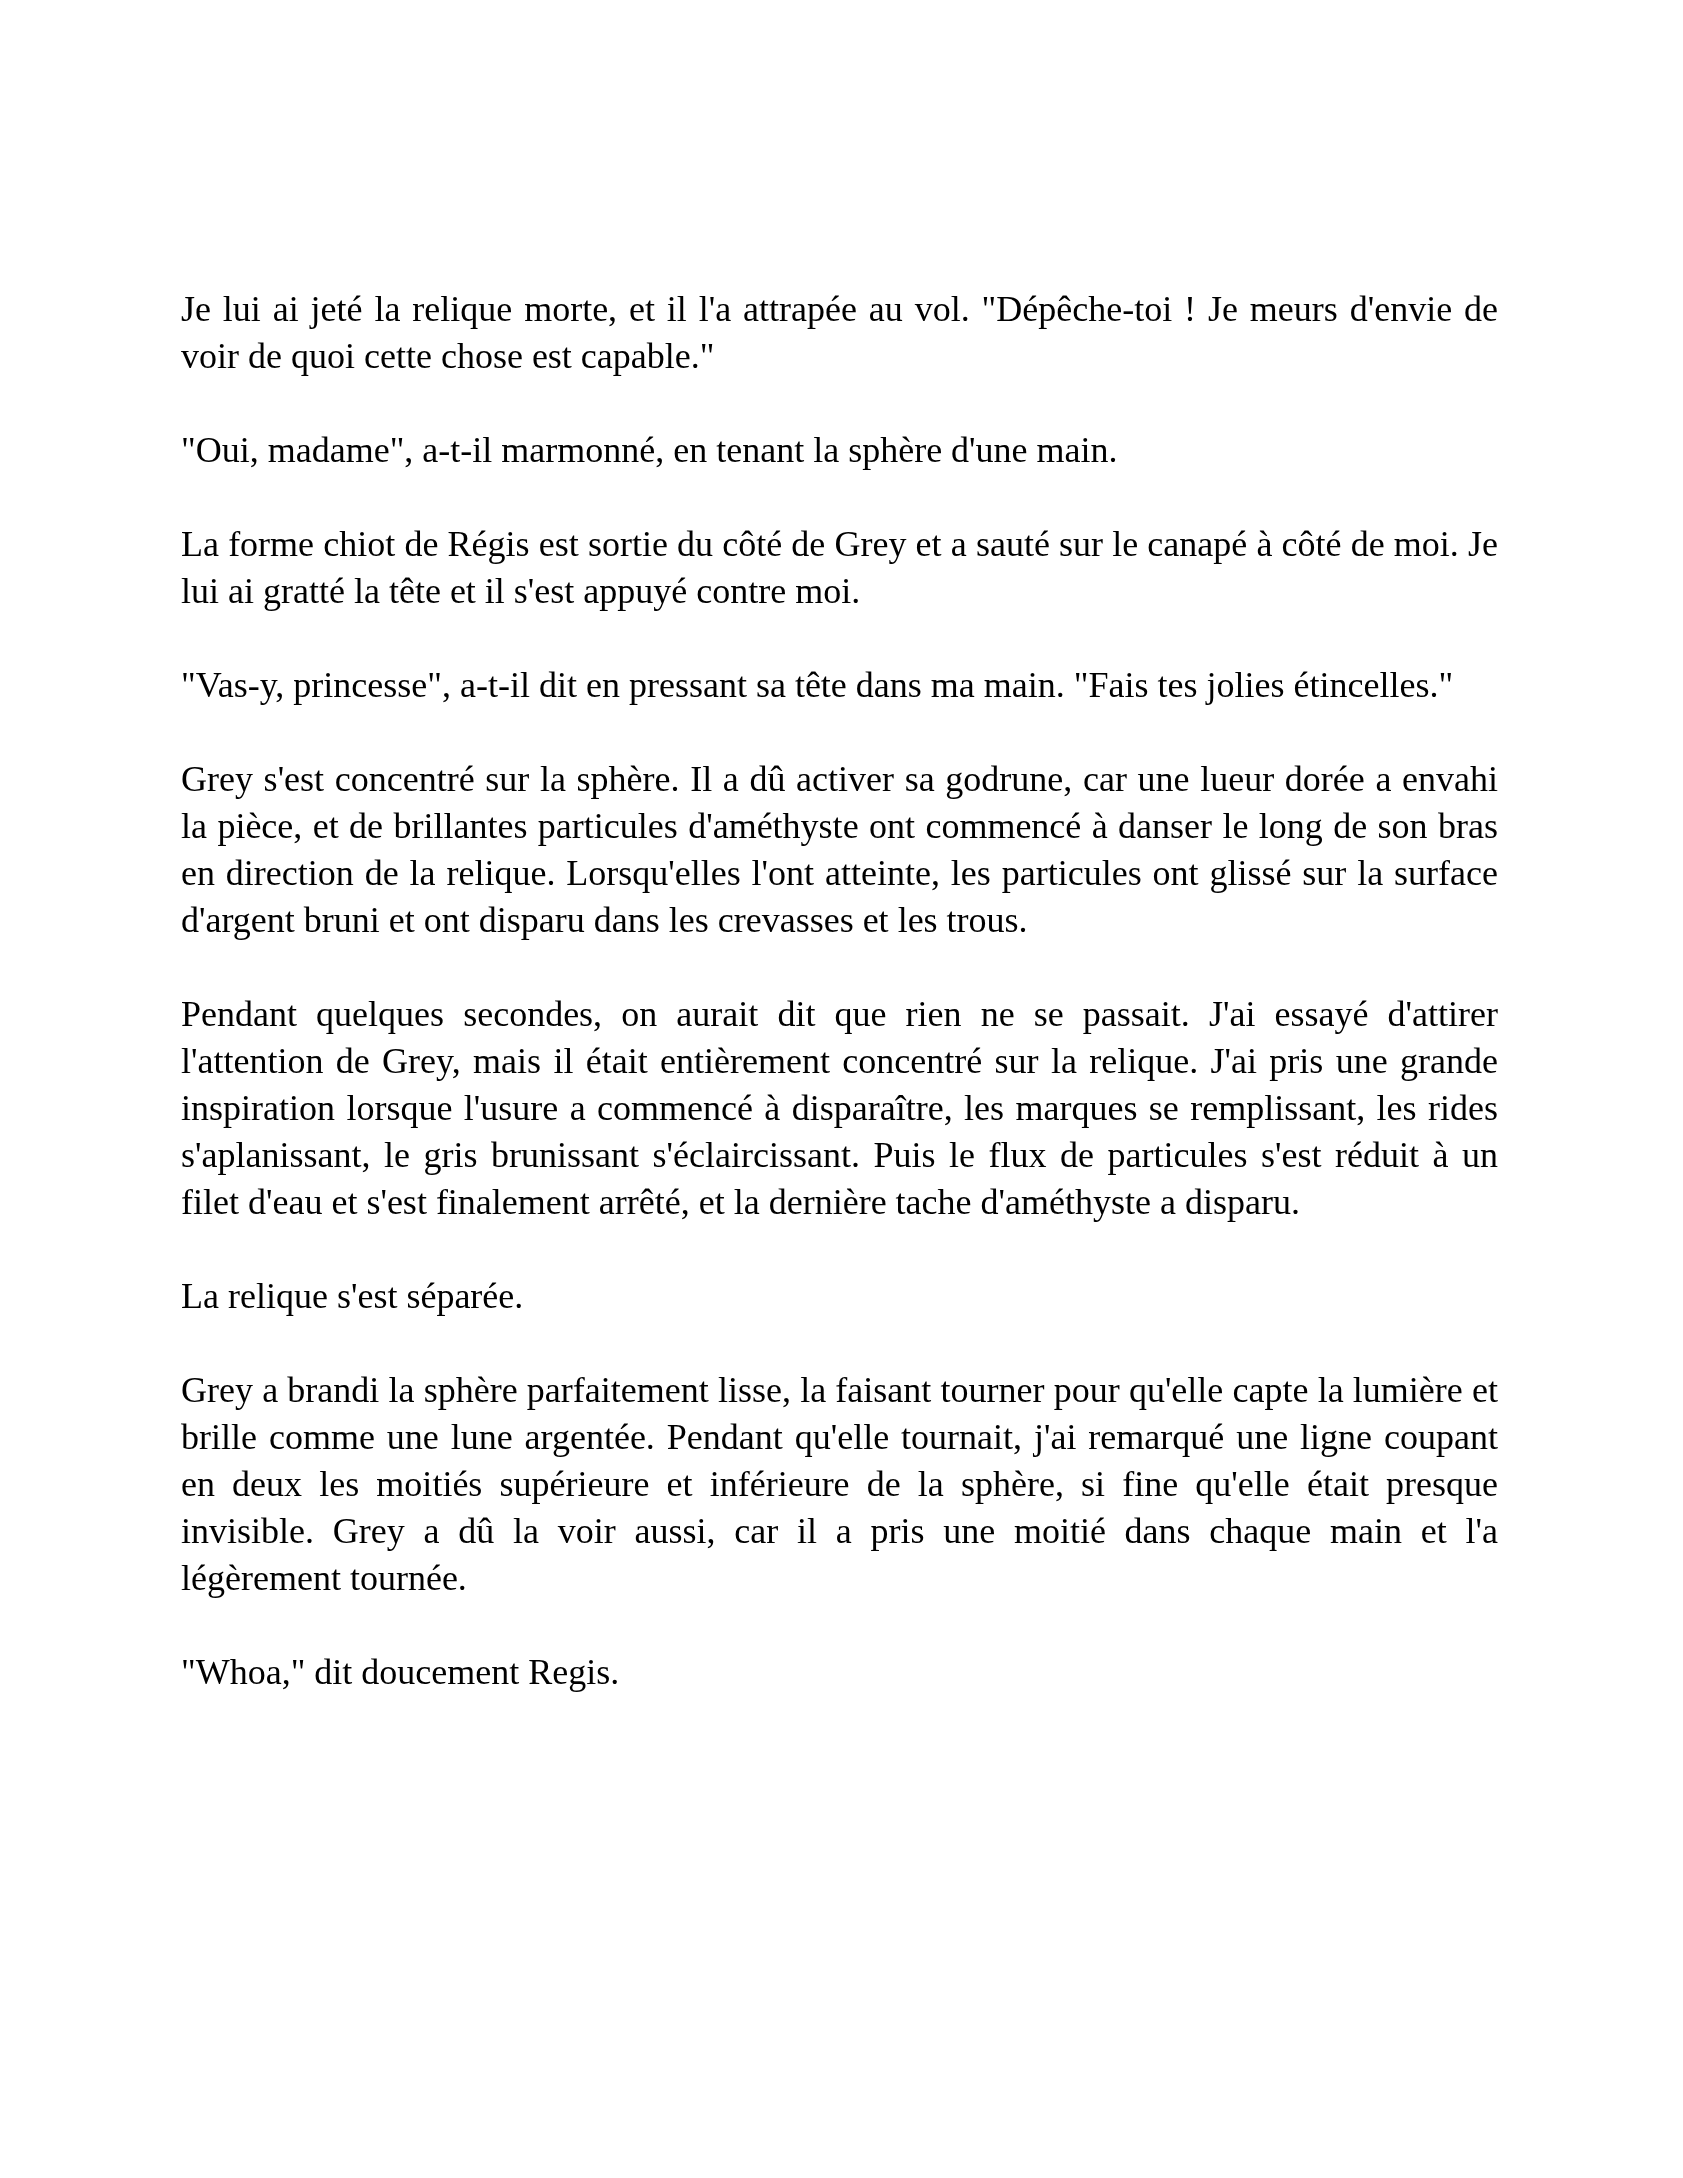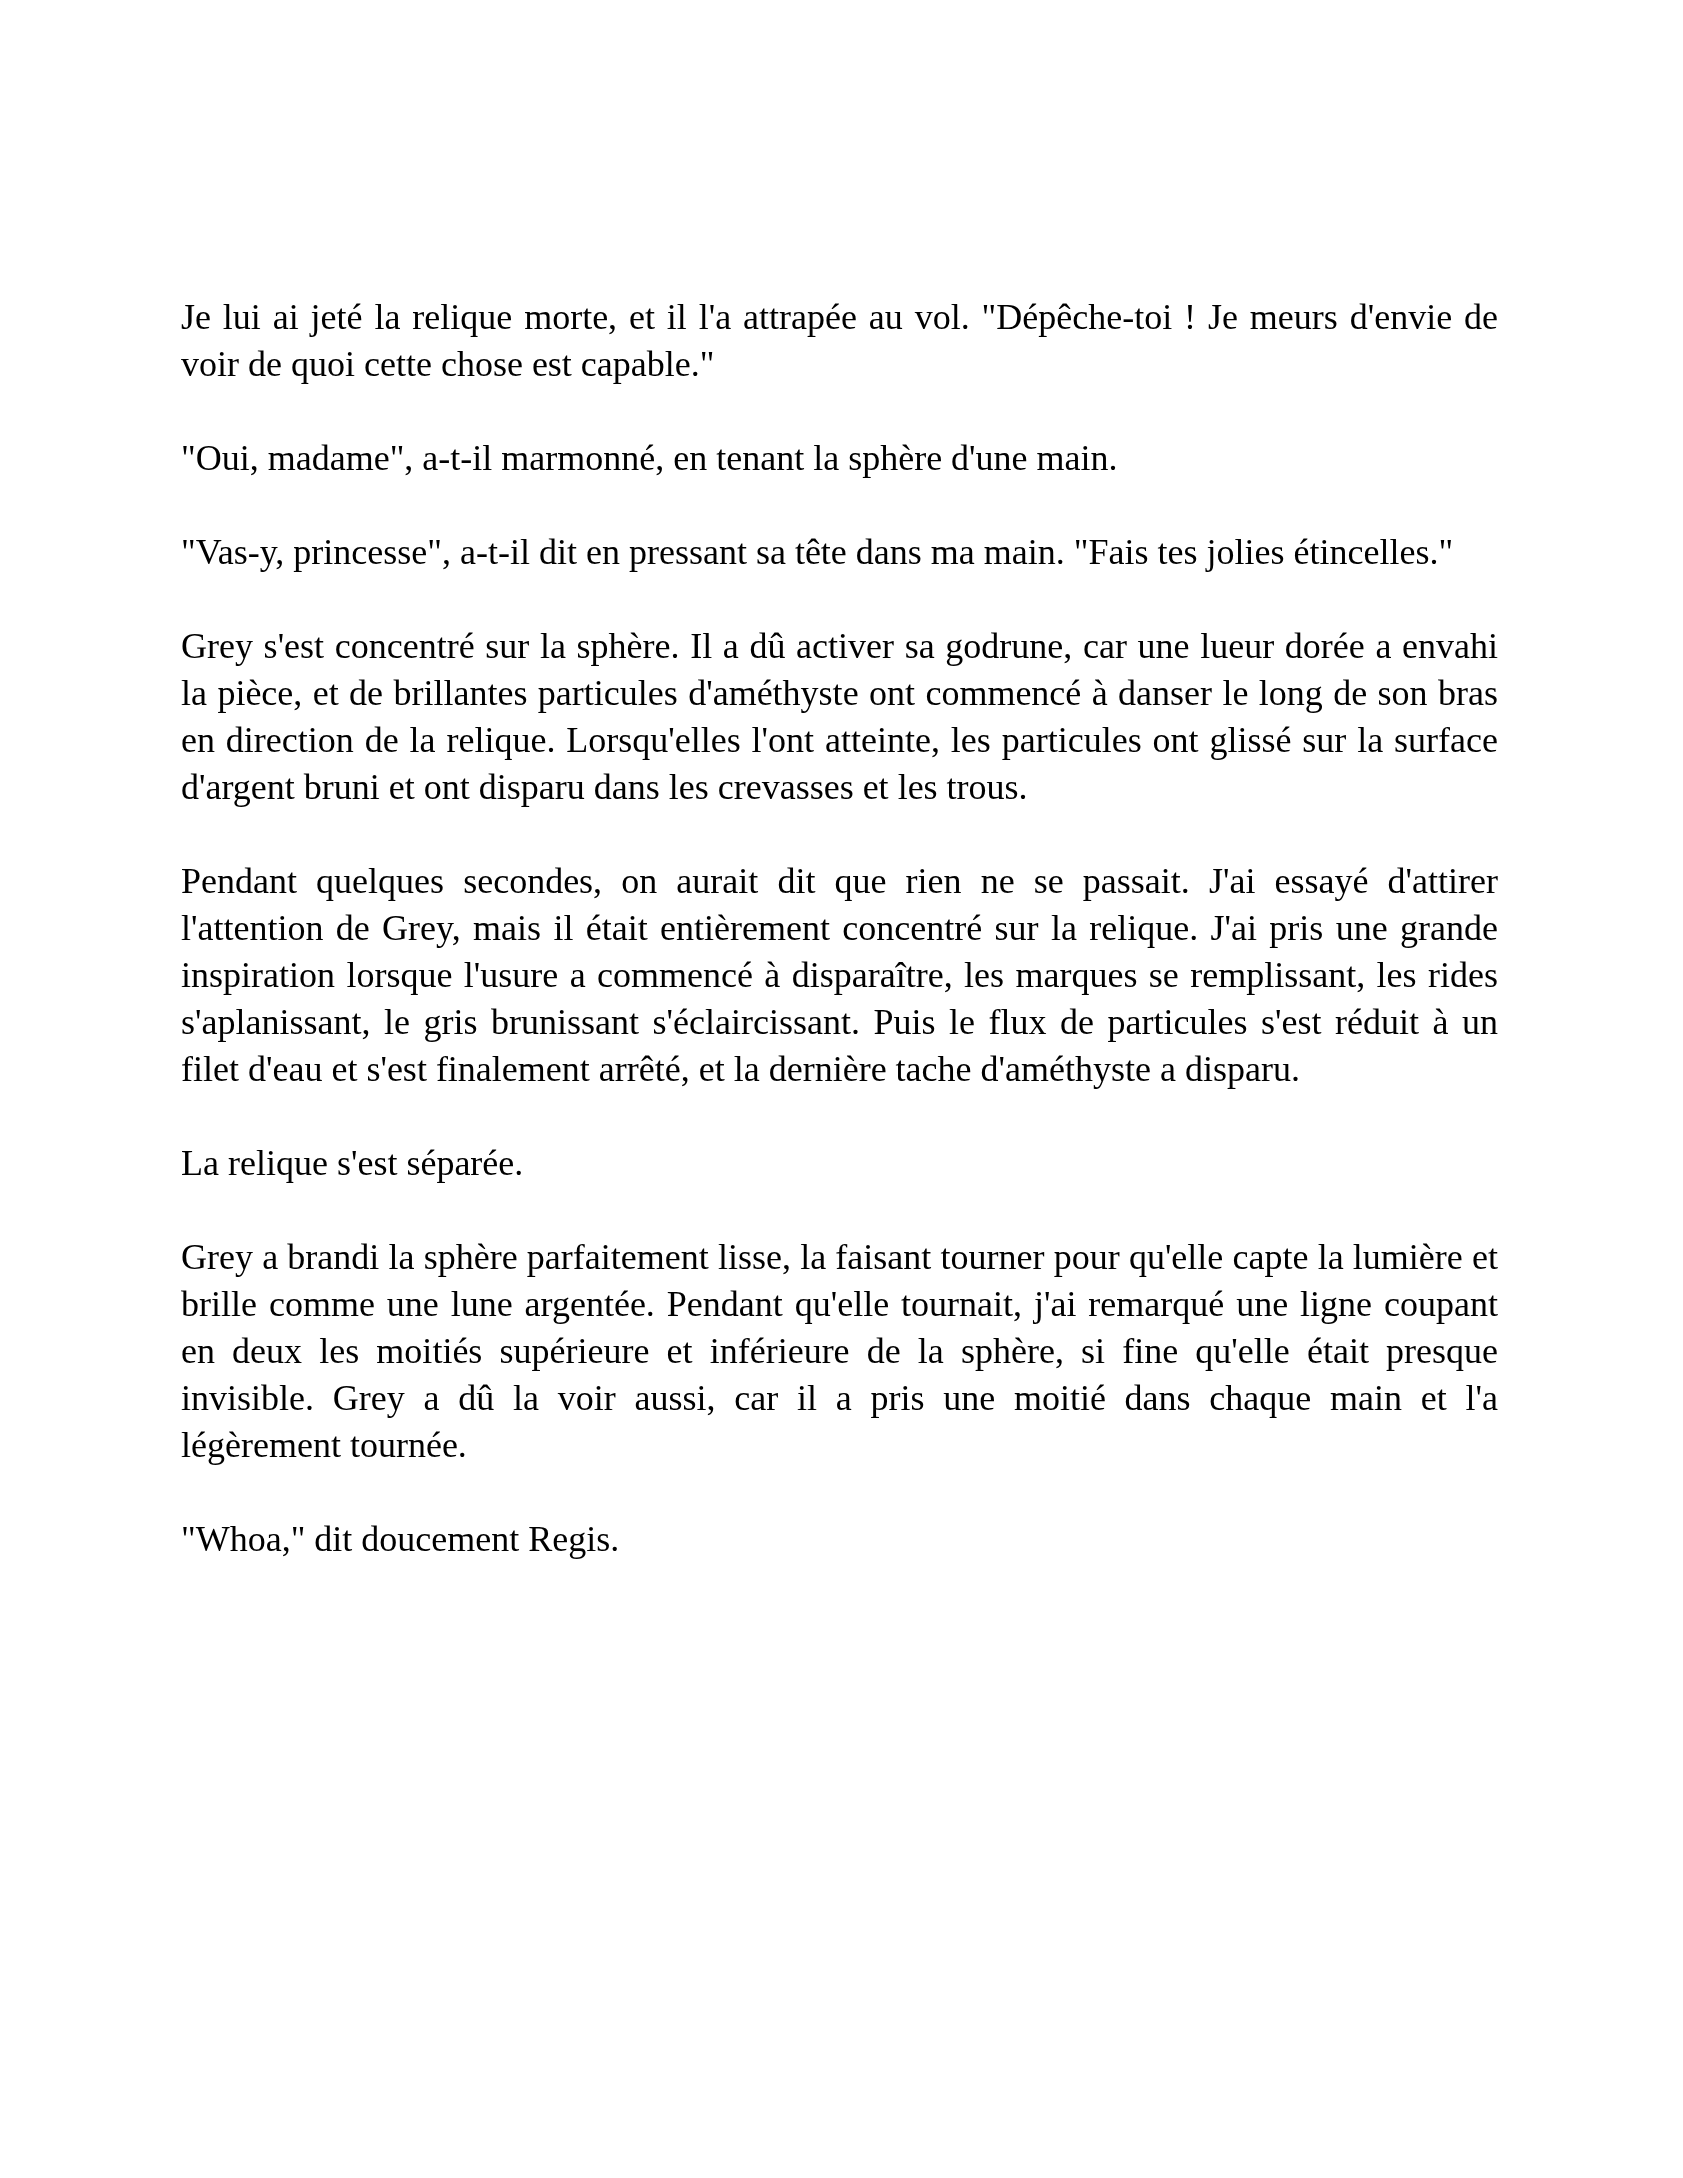--- a/index.html
+++ b/index.html
@@ -17,34 +17,35 @@
     position: absolute;
     left: 181px;
     top: 286px;
     width: 1317px;
     font-family: "Liberation Serif", "DejaVu Serif", serif;
     font-size: 36px;
     line-height: 47px;
     color: #000000;
   }
   .page p {
-    margin: 8px 0 47px 0;
+    margin: 0 0 47px 0;
     text-align: justify;
     text-align-last: left;
   }
   .page p:last-child {
     margin-bottom: 0;
   }
 </style>
 </head>
 <body>
 
 <div class="page">
   <p>Je lui ai jeté la relique morte, et il l'a attrapée au vol. "Dépêche-toi ! Je meurs d'envie de voir de quoi cette chose est capable."</p>
   <p>"Oui, madame", a-t-il marmonné, en tenant la sphère d'une main.</p>
+  <p>La forme chiot de Régis est sortie du côté de Grey et a sauté sur le canapé à côté de moi. Je lui ai gratté la tête et il s'est appuyé contre moi.</p>
   <p>"Vas-y, princesse", a-t-il dit en pressant sa tête dans ma main. "Fais tes jolies étincelles."</p>
   <p>Grey s'est concentré sur la sphère. Il a dû activer sa godrune, car une lueur dorée a envahi la pièce, et de brillantes particules d'améthyste ont commencé à danser le long de son bras en direction de la relique. Lorsqu'elles l'ont atteinte, les particules ont glissé sur la surface d'argent bruni et ont disparu dans les crevasses et les trous.</p>
   <p>Pendant quelques secondes, on aurait dit que rien ne se passait. J'ai essayé d'attirer l'attention de Grey, mais il était entièrement concentré sur la relique. J'ai pris une grande inspiration lorsque l'usure a commencé à disparaître, les marques se remplissant, les rides s'aplanissant, le gris brunissant s'éclaircissant. Puis le flux de particules s'est réduit à un filet d'eau et s'est finalement arrêté, et la dernière tache d'améthyste a disparu.</p>
   <p>La relique s'est séparée.</p>
   <p>Grey a brandi la sphère parfaitement lisse, la faisant tourner pour qu'elle capte la lumière et brille comme une lune argentée. Pendant qu'elle tournait, j'ai remarqué une ligne coupant en deux les moitiés supérieure et inférieure de la sphère, si fine qu'elle était presque invisible. Grey a dû la voir aussi, car il a pris une moitié dans chaque main et l'a légèrement tournée.</p>
   <p>"Whoa," dit doucement Regis.</p>
 </div>
 
 
 </body></html>

